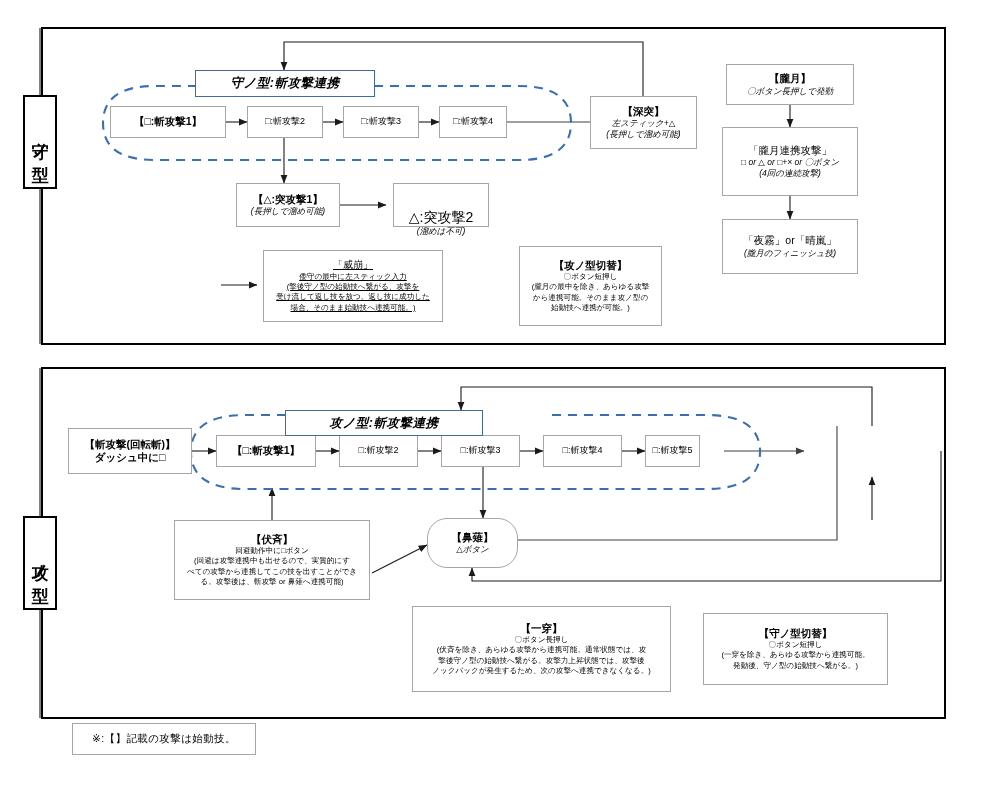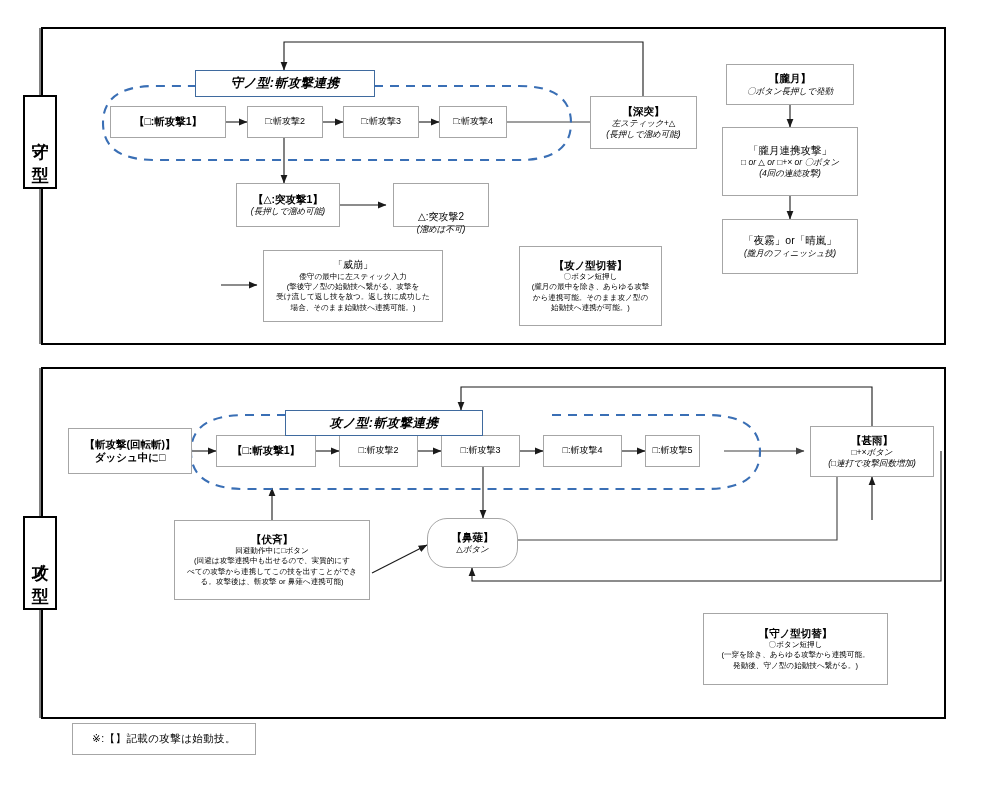--- a/index.html
+++ b/index.html
@@ -29,21 +29,21 @@
   #label-kou{left:23px;top:516px;width:34px;height:94px;}
 
   
   .node{
     position:absolute;box-sizing:border-box;background:#ffffff;
     border:1px solid #a6a6a6;
     display:flex;flex-direction:column;align-items:center;justify-content:center;
     text-align:center;z-index:4;padding:2px 3px;
   }
   .node .t1{font-size:10.5px;font-weight:bold;line-height:1.25;white-space:nowrap;}
-  .node .t1.sm{font-size:10px;margin-top:36px;}
+  .node .t1.sm{font-size:14px;margin-top:36px;}
   .node .t2{font-size:8.5px;line-height:1.3;font-style:italic;}
   .node .t3{font-size:7.6px;line-height:1.35;}
   .node.plain .t1{font-weight:normal;font-size:9px;}
 
   
   .header-box{
     position:absolute;box-sizing:border-box;background:#ffffff;
     border:1.4px solid #3f6a9e;
     display:flex;align-items:center;justify-content:center;
     font-size:12.5px;font-weight:bold;letter-spacing:.5px;z-index:5;font-style:italic;
@@ -162,21 +162,21 @@
   <div class="node" style="left:236px;top:183px;width:104px;height:44px;">
     <div class="t1">【△:突攻撃1】</div>
     <div class="t2">(長押しで溜め可能)</div>
   </div>
   <div class="node" style="left:393px;top:183px;width:96px;height:44px;">
     <div class="t1 sm" style="font-weight:normal;">△:突攻撃2</div>
     <div class="t2">(溜めは不可)</div>
   </div>
 
 
-  <div class="node" style="left:263px;top:250px;width:180px;height:72px;">
+  <div class="node" style="left:263px;top:250px;width:180px;height:72px;text-decoration:underline;">
     <div class="t1" style="font-weight:normal;font-size:10px;">「威崩」</div>
     <div class="t3">倭守の最中に左スティック入力</div>
     <div class="t3">(撃後守ノ型の始動技へ繋がる、攻撃を</div>
     <div class="t3">受け流して返し技を放つ。返し技に成功した</div>
     <div class="t3">場合、そのまま始動技へ連携可能。)</div>
   </div>
 
   <div class="node" style="left:519px;top:246px;width:143px;height:80px;">
     <div class="t1">【攻ノ型切替】</div>
     <div class="t3">〇ボタン短押し</div>
@@ -218,39 +218,41 @@
   <div class="node plain" style="left:441px;top:435px;width:79px;height:32px;">
     <div class="t1">□:斬攻撃3</div>
   </div>
   <div class="node plain" style="left:543px;top:435px;width:79px;height:32px;">
     <div class="t1">□:斬攻撃4</div>
   </div>
   <div class="node plain" style="left:645px;top:435px;width:55px;height:32px;">
     <div class="t1">□:斬攻撃5</div>
   </div>
 
-  <div class="node" style="left:810px;top:426px;width:124px;height:51px;">
-    <div class="t1">【甚雨】</div>
-    <div class="t2">□+×ボタン</div>
-    <div class="t2">(□連打で攻撃回数増加)</div>
-  </div>
 
   <div class="node" style="left:174px;top:520px;width:196px;height:80px;">
     <div class="t1">【伏斉】</div>
     <div class="t3">回避動作中に□ボタン</div>
     <div class="t3">(回避は攻撃連携中も出せるので、実質的にす</div>
     <div class="t3">べての攻撃から連携してこの技を出すことができ</div>
     <div class="t3">る。攻撃後は、斬攻撃 or 鼻薙へ連携可能)</div>
   </div>
 
   <div class="node" style="left:427px;top:518px;width:91px;height:50px;border-radius:20px;">
     <div class="t1">【鼻薙】</div>
     <div class="t2">△ボタン</div>
   </div>
 
+  <div class="node" style="left:412px;top:606px;width:259px;height:86px;">
+    <div class="t1">【一穿】</div>
+    <div class="t3">〇ボタン長押し</div>
+    <div class="t3">(伏斉を除き、あらゆる攻撃から連携可能。通常状態では、攻</div>
+    <div class="t3">撃後守ノ型の始動技へ繋がる。攻撃力上昇状態では、攻撃後</div>
+    <div class="t3">ノックバックが発生するため、次の攻撃へ連携できなくなる。)</div>
+  </div>
 
   <div class="node" style="left:703px;top:613px;width:185px;height:72px;">
     <div class="t1">【守ノ型切替】</div>
     <div class="t3">〇ボタン短押し</div>
     <div class="t3">(一穿を除き、あらゆる攻撃から連携可能。</div>
     <div class="t3">発動後、守ノ型の始動技へ繋がる。)</div>
   </div>
 
   <div id="note-box">※:【】記載の攻撃は始動技。</div>
 

